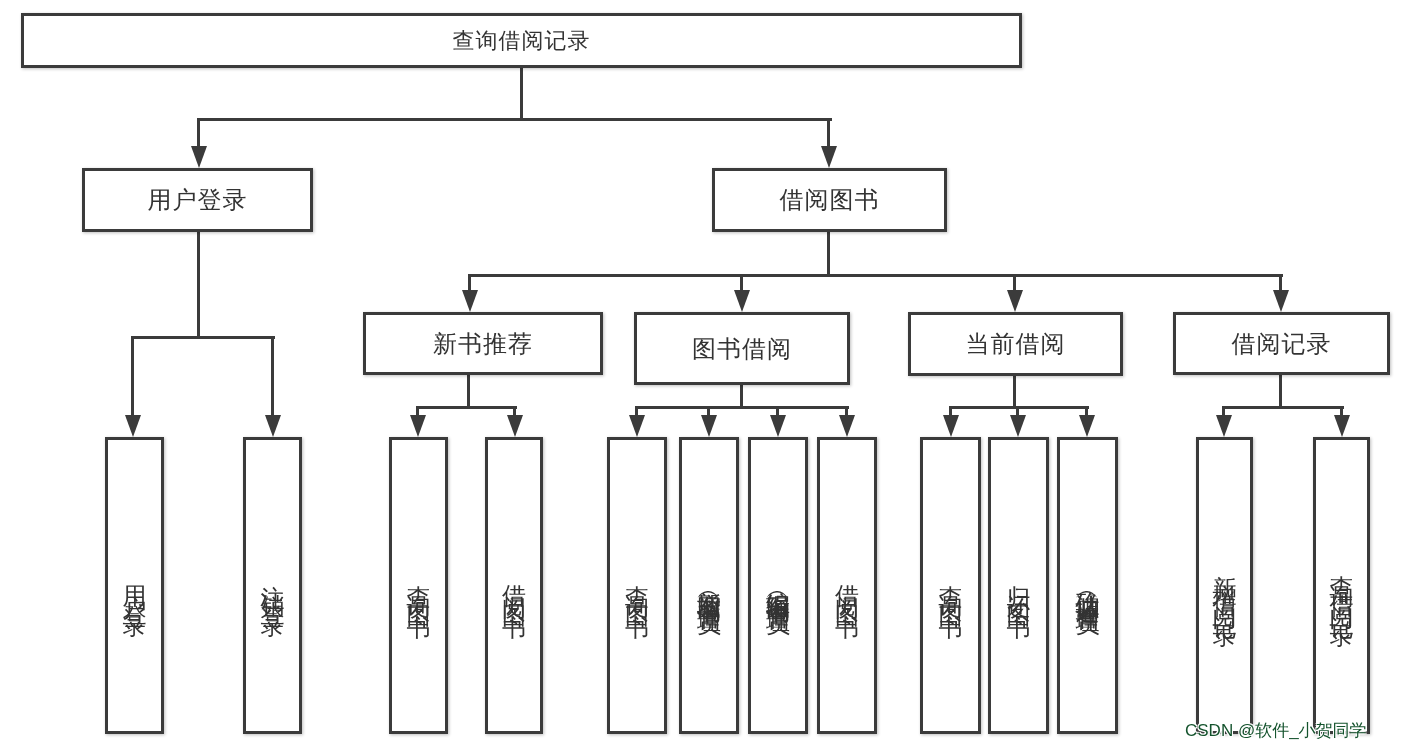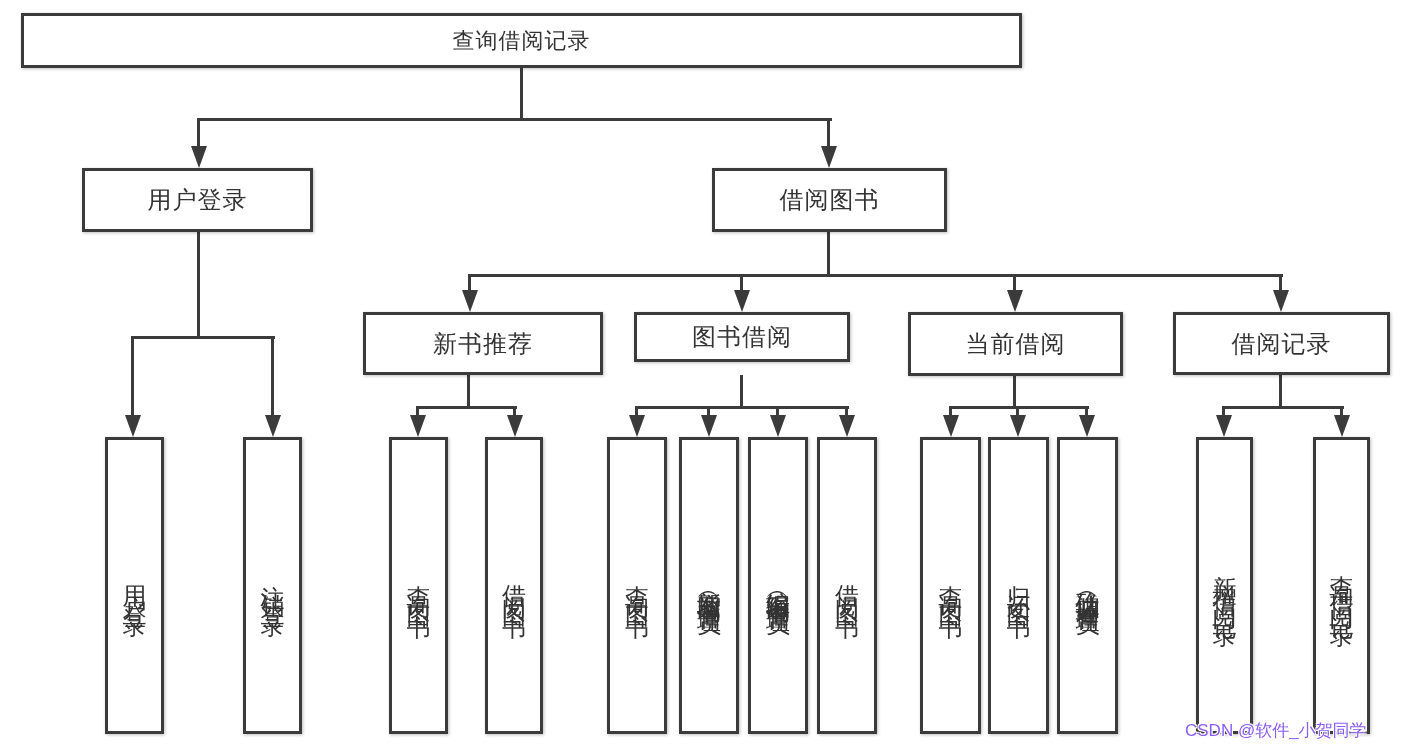--- a/index.html
+++ b/index.html
@@ -37,21 +37,21 @@
   .ah{
     position:absolute;width:0;height:0;
     border-left:8px solid transparent;
     border-right:8px solid transparent;
     border-top:22px solid var(--line);
   }
   .watermark{
     position:absolute;
     left:1185px;top:719px;
     font-size:17px;
-    color:#8b5cf6;
+    color:#14532d;
     text-shadow:1px 1px 0 #ffffff,-1px -1px 0 #ffffff,1px -1px 0 #ffffff,-1px 1px 0 #ffffff;
     white-space:nowrap;
   }
 </style>
 </head>
 <body>
 
 <div class="canvas">
 
   <div>
@@ -134,21 +134,21 @@
   <div class="box mid" style="left:82px;top:168px;width:231px;height:64px">
     <span>用户登录</span>
   </div>
   <div class="box mid" style="left:712px;top:168px;width:235px;height:64px">
     <span>借阅图书</span>
   </div>
 
   <div class="box mid" style="left:363px;top:312px;width:240px;height:63px">
     <span>新书推荐</span>
   </div>
-  <div class="box mid" style="left:634px;top:312px;width:216px;height:50px">
+  <div class="box mid" style="left:634px;top:312px;width:216px;height:73px">
     <span>图书借阅</span>
   </div>
   <div class="box mid" style="left:908px;top:312px;width:215px;height:64px">
     <span>当前借阅</span>
   </div>
   <div class="box mid" style="left:1173px;top:312px;width:217px;height:63px">
     <span>借阅记录</span>
   </div>
 
   <div class="box leaf" style="left:105px;width:59px">

